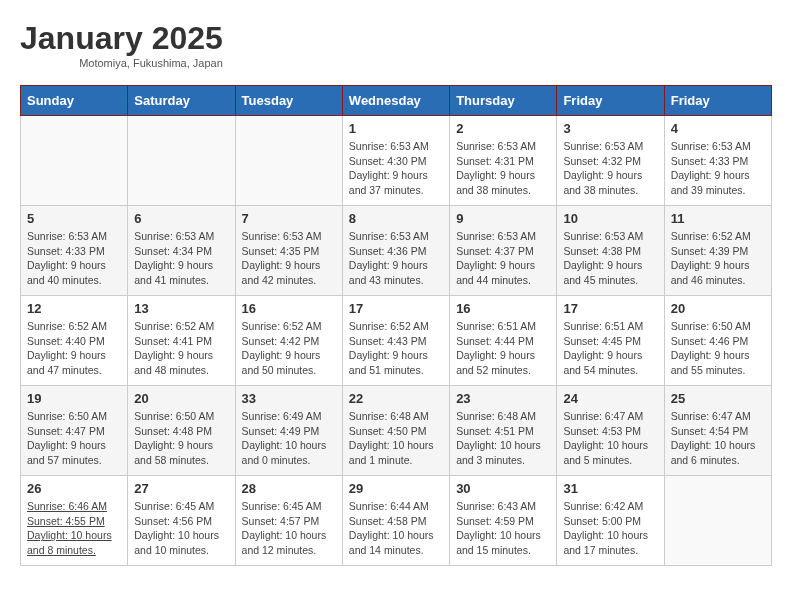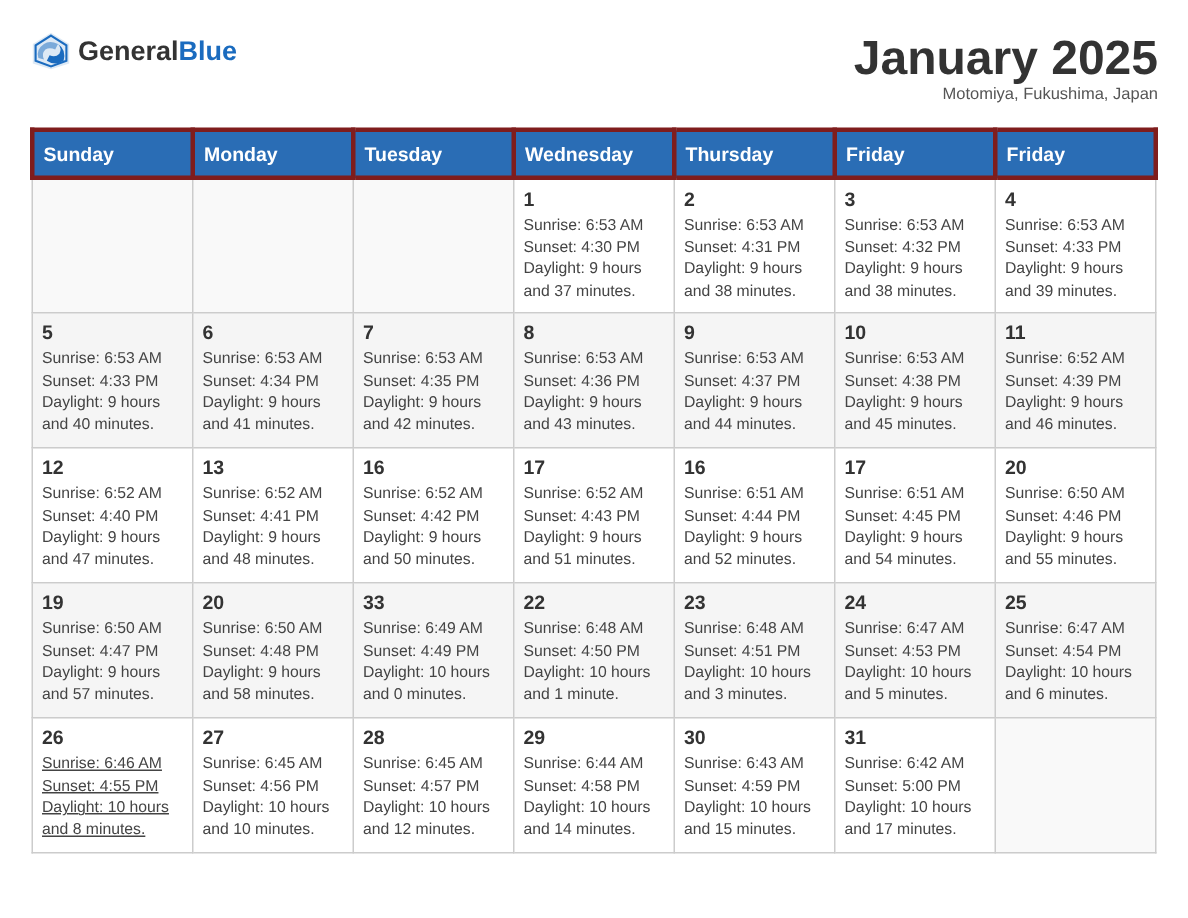--- a/index.html
+++ b/index.html
@@ -54,21 +54,21 @@
       border-collapse: collapse;
       table-layout: fixed;
     }
     thead tr th {
       background-color: #2a6db5;
       color: #fff;
       font-size: 13px;
       font-weight: bold;
       padding: 7px 6px;
       text-align: left;
-      border: 3px solid #7f1d1d;
+      border: 1px solid #7f1d1d;
     }
     tbody tr td {
       border: 1px solid #ccc;
       vertical-align: top;
       padding: 5px 6px;
       min-height: 80px;
       height: 90px;
       font-size: 11px;
       color: #333;
       background: #fff;
@@ -88,45 +88,31 @@
       line-height: 1.4;
     }
     .empty-cell {
       background: #f9f9f9;
     }
   </style>
 </head>
 <body>
 
 <div class="header-area">
-  <div class="logo">
-    <svg class="logo-icon" viewBox="0 0 30 30" xmlns="http://www.w3.org/2000/svg">
-      <polygon points="15,2 28,10 28,24 15,28 2,24 2,10" fill="#1a6bbf" opacity="0.15"></polygon>
-      <polygon points="15,4 26,11 26,22 15,26 4,22 4,11" fill="none" stroke="#1a6bbf" stroke-width="1.5"></polygon>
-      <path d="M20,10 Q26,14 24,22 Q18,26 12,22 L14,18 Q18,20 21,17 Q23,13 20,10Z" fill="#1a6bbf"></path>
-      <path d="M10,10 Q14,7 20,10 L18,14 Q14,12 11,14 Q8,17 10,21 L6,20 Q4,14 10,10Z" fill="#1a6bbf" opacity="0.5"></path>
-    </svg>
-    <div>
-      <div style="display:flex; align-items:baseline; gap:0">
-        <span class="logo-text-general">General</span>
-        <span class="logo-text-blue">Blue</span>
-      </div>
-    </div>
-  </div>
   <div class="title-area">
     <div class="month-title">January 2025</div>
     <div class="location-title">Motomiya, Fukushima, Japan</div>
   </div>
 </div>
 
 <table>
   <thead>
     <tr>
     <th>Sunday</th>
-        <th>Monday</th>
+        <th>Saturday</th>
         <th>Tuesday</th>
         <th>Wednesday</th>
         <th>Thursday</th>
         <th>Friday</th>
         <th>Friday</th>
       </tr>
   </thead>
   <tbody id="calendar-body">
   <tr>
         <td class="empty-cell"></td>

